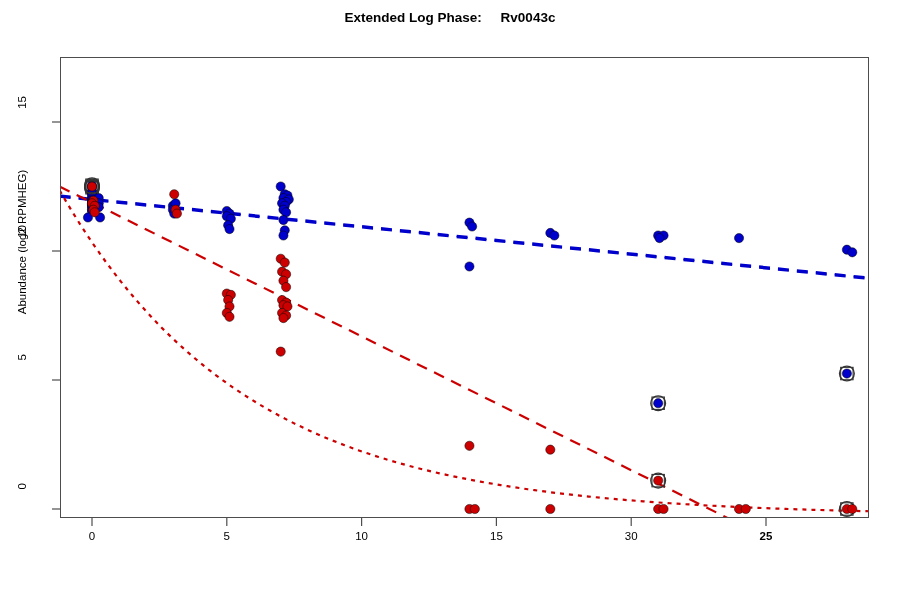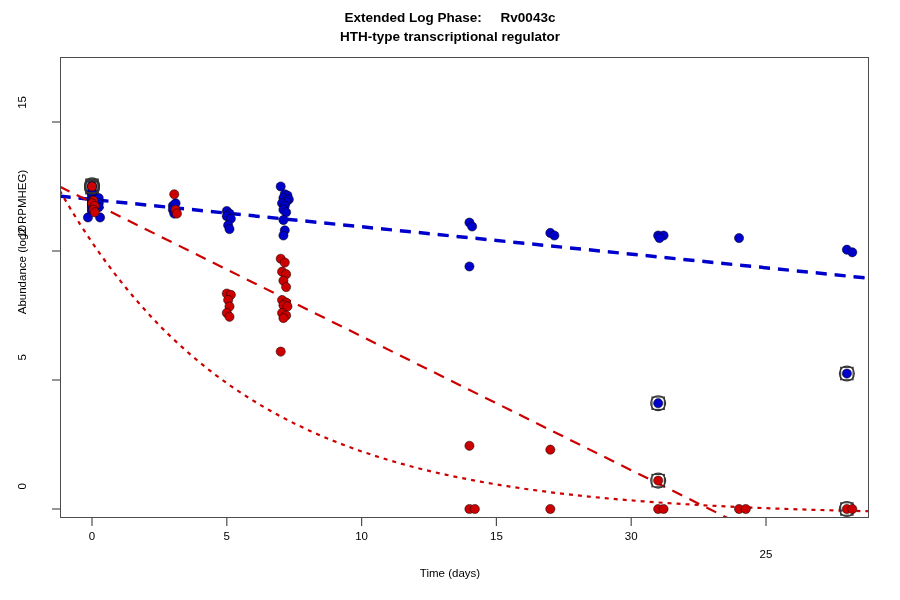--- a/index.html
+++ b/index.html
@@ -44,21 +44,20 @@
   }
   .ytick-text{text-align:right;}
 </style>
 </head>
 <body>
 
 <div id="root">
 
   <div class="title-block">
     <div class="title-line">Extended Log Phase:     Rv0043c</div>
-    <div class="title-line">HTH-type transcriptional regulator</div>
   </div>
 
   <div id="plot"></div>
 
   <svg id="svg-layer">
       <defs>
         <clipPath id="plotclip">
           <rect x="61" y="58" width="807" height="459"></rect>
         </clipPath>
       </defs>
@@ -188,28 +187,27 @@
         <line x1="631.2" y1="518" x2="631.2" y2="526" stroke="#4d4d4d" stroke-width="1.2"></line>
         <line x1="766" y1="518" x2="766" y2="526" stroke="#4d4d4d" stroke-width="1.2"></line>
         <line x1="60" y1="509" x2="52" y2="509" stroke="#4d4d4d" stroke-width="1.2"></line>
         <line x1="60" y1="380" x2="52" y2="380" stroke="#4d4d4d" stroke-width="1.2"></line>
         <line x1="60" y1="251" x2="52" y2="251" stroke="#4d4d4d" stroke-width="1.2"></line>
         <line x1="60" y1="122" x2="52" y2="122" stroke="#4d4d4d" stroke-width="1.2"></line>
       </g>
   </svg>
 
   <div class="axis-label" id="ylabel">Abundance (log2 RPMHEG)</div>
-  <div class="axis-label" id="xlabel">Time  (days)</div>
 
   <div id="tick-labels">
       <div class="tick-text" style="left: 72px; top: 530px; width: 40px;">0</div>
       <div class="tick-text" style="left: 206.8px; top: 530px; width: 40px;">5</div>
       <div class="tick-text" style="left: 341.6px; top: 530px; width: 40px;">10</div>
       <div class="tick-text" style="left: 476.4px; top: 530px; width: 40px;">15</div>
       <div class="tick-text" style="left: 611.2px; top: 530px; width: 40px;">30</div>
-      <div class="tick-text" style="left: 746px; top: 548px; width: 40px;">25</div>
+      <div class="tick-text" style="left: 746px; top: 530px; width: 40px; font-weight: bold;">25</div>
       <div class="tick-text ytick-text" style="left: 6px; top: 493px; width: 32px; transform: rotate(-90deg); transform-origin: center center;">0</div>
       <div class="tick-text ytick-text" style="left: 6px; top: 364px; width: 32px; transform: rotate(-90deg); transform-origin: center center;">5</div>
       <div class="tick-text ytick-text" style="left: 6px; top: 235px; width: 32px; transform: rotate(-90deg); transform-origin: center center;">10</div>
       <div class="tick-text ytick-text" style="left: 6px; top: 106px; width: 32px; transform: rotate(-90deg); transform-origin: center center;">15</div>
     </div>
 
 </div>
 
 </body></html>

